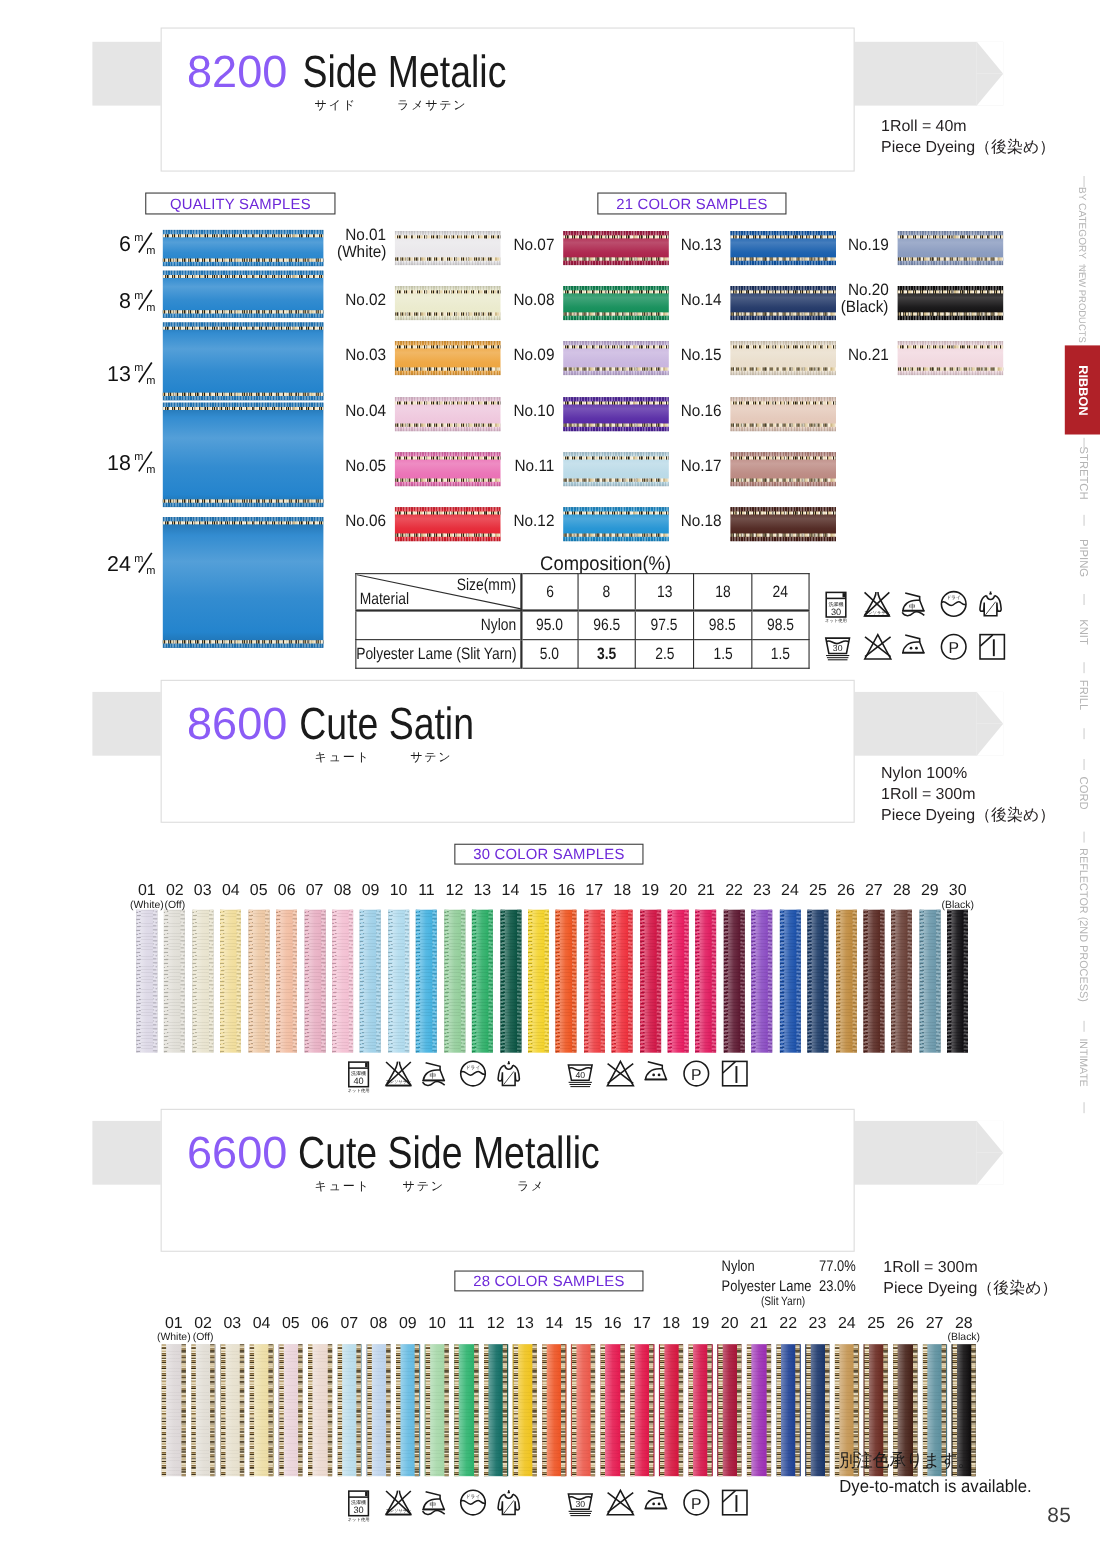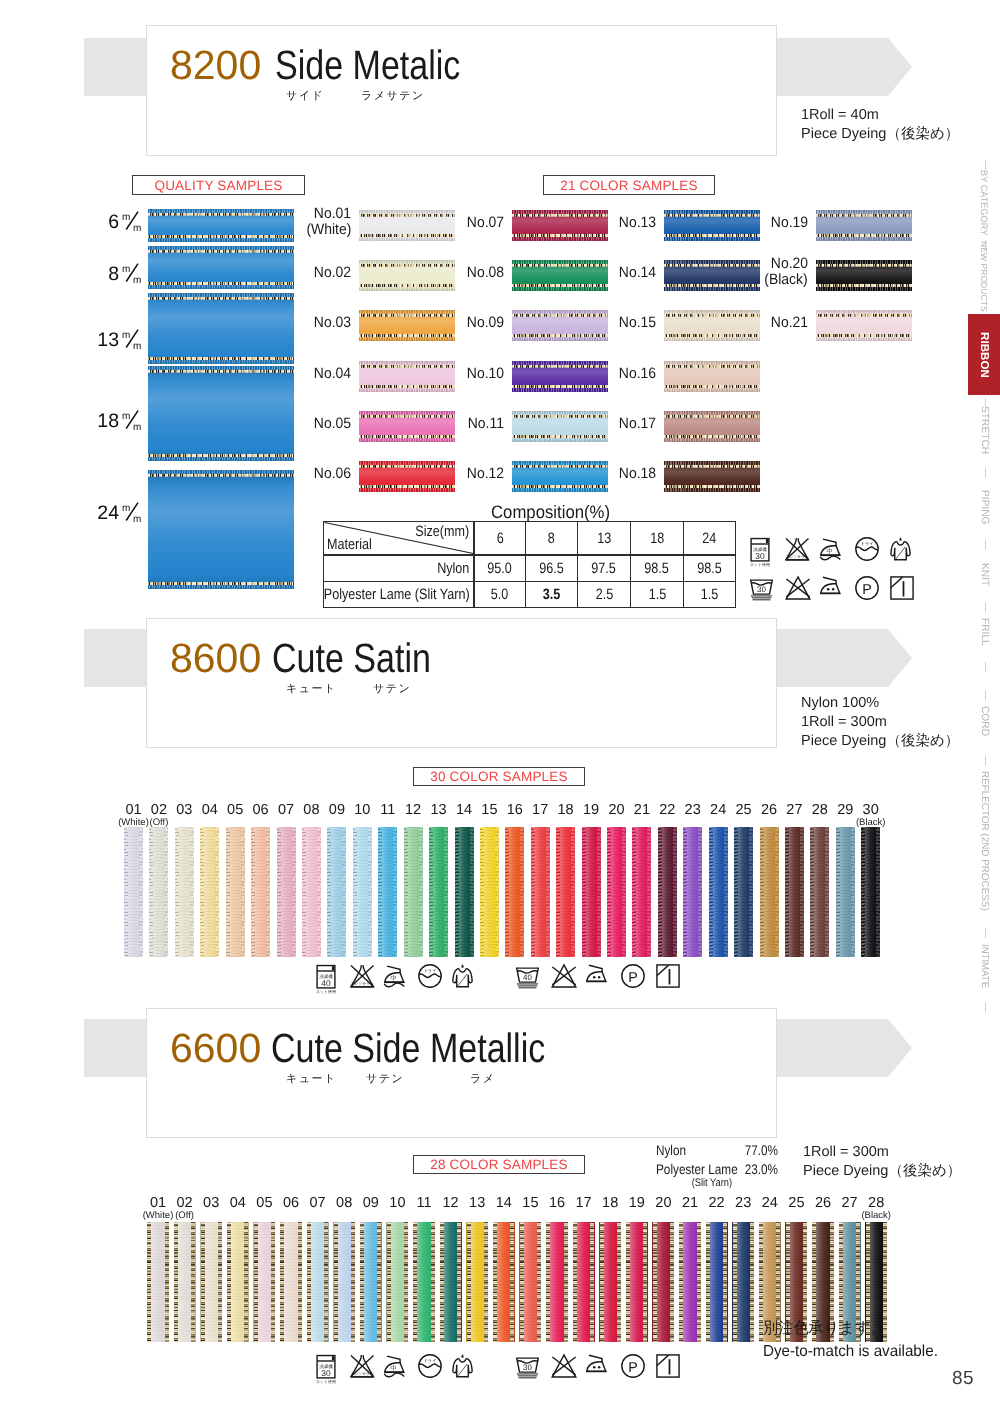--- a/index.html
+++ b/index.html
@@ -9,29 +9,29 @@
        -webkit-font-smoothing:antialiased;text-rendering:geometricPrecision;}
   .page{position:absolute;left:0;top:0;width:1000px;height:1413px;background:#fff;}
 
   .banner{position:absolute;background:#e5e5e5;}
   .banner .notch{position:absolute;right:0;top:0;width:24px;height:100%;background:#fff;}
   .banner .notch:before{content:"";position:absolute;left:0;top:0;width:0;height:0;
       border-left:24px solid #e5e5e5;border-top:29px solid transparent;}
   .banner .notch:after{content:"";position:absolute;left:0;bottom:0;width:0;height:0;
       border-left:24px solid #e5e5e5;border-bottom:29px solid transparent;}
   .titlebox{position:absolute;background:#fff;border:1px solid #dcdcdc;box-sizing:border-box;}
-  .tcode{position:absolute;font-size:41px;color:#a16207;line-height:38px;font-weight:300;}
+  .tcode{position:absolute;font-size:41px;color:#8b5cf6;line-height:38px;font-weight:300;}
   .tname{position:absolute;font-size:41px;color:#1a1a1a;line-height:38px;font-weight:300;
      transform:scaleX(0.83);transform-origin:left center;white-space:nowrap;}
   .kana{position:absolute;font-size:11px;color:#1a1a1a;letter-spacing:1.5px;line-height:12px;}
   .spec{position:absolute;font-size:14.5px;color:#231f20;white-space:nowrap;line-height:19px;}
 
   .capbox{position:absolute;border:1.3px solid #3c3c3c;box-sizing:border-box;background:#fff;
       display:flex;align-items:center;justify-content:center;font-size:13.5px;
-      letter-spacing:0.2px;color:#ef4444;}
+      letter-spacing:0.2px;color:#6d28d9;}
 
   .sidetabs{position:absolute;right:0;top:0;width:40px;height:1413px;}
   .stab{position:absolute;right:4px;width:24px;display:flex;align-items:center;justify-content:center;}
   .stab span{writing-mode:vertical-rl;font-size:10.2px;letter-spacing:0px;color:#b4b4b4;
      white-space:nowrap;transform:scaleX(1.02);transform-origin:center;}
   .stab.active{background:#b02128;width:32px;right:0;}
   .stab.active span{color:#fff;font-weight:bold;font-size:11.5px;letter-spacing:0.1px;
      transform:scaleY(1.0) scaleX(1.0);}
   .tabsep{position:absolute;right:14px;width:1.2px;background:#d0d0d0;}
 

